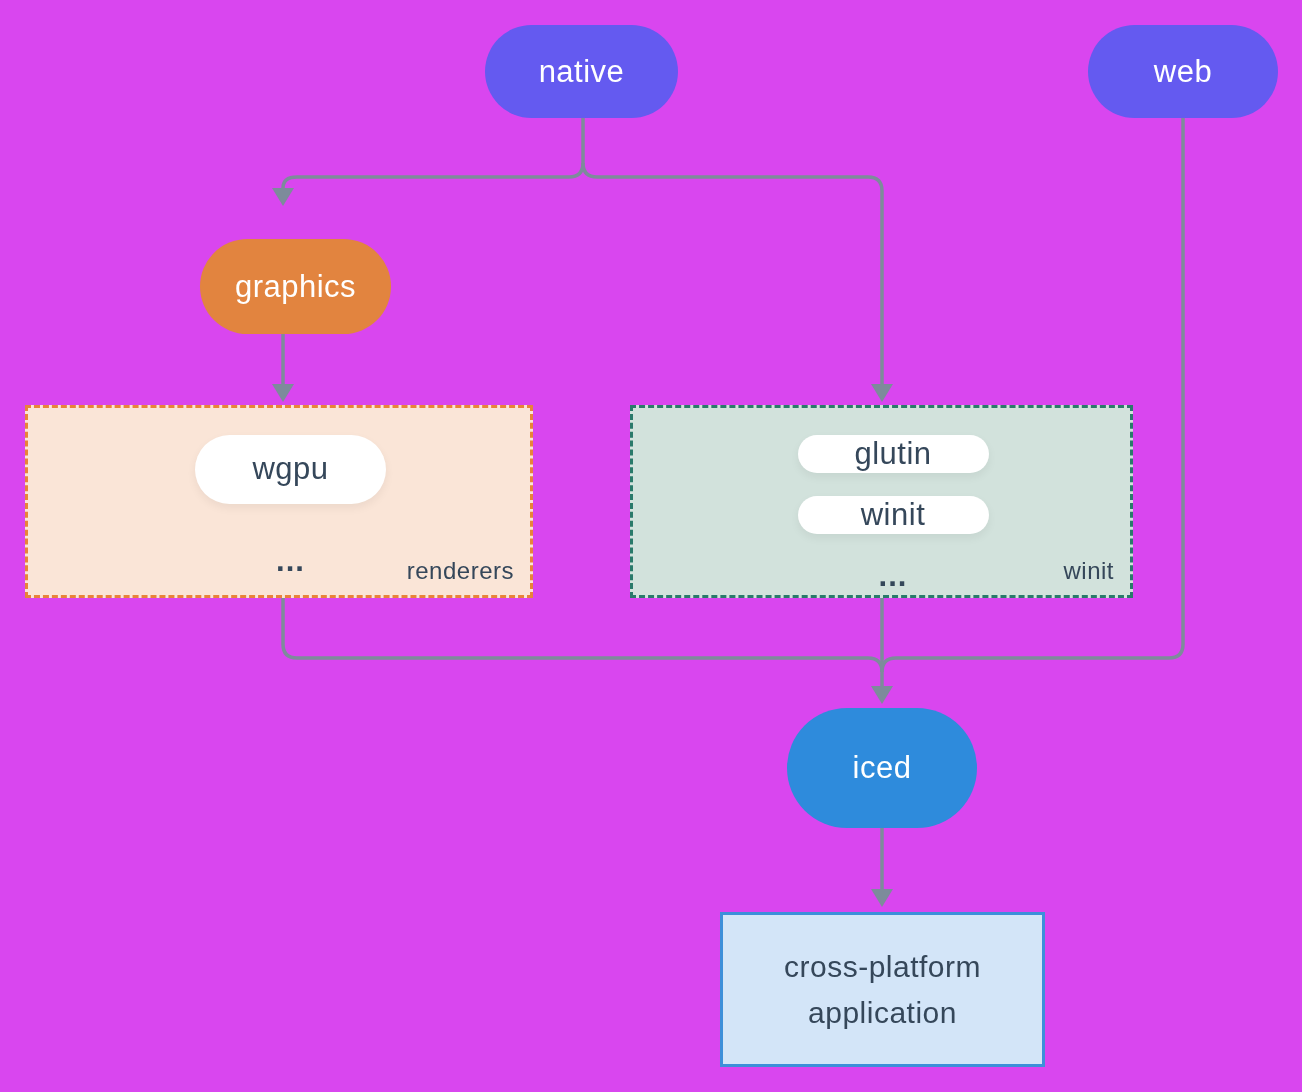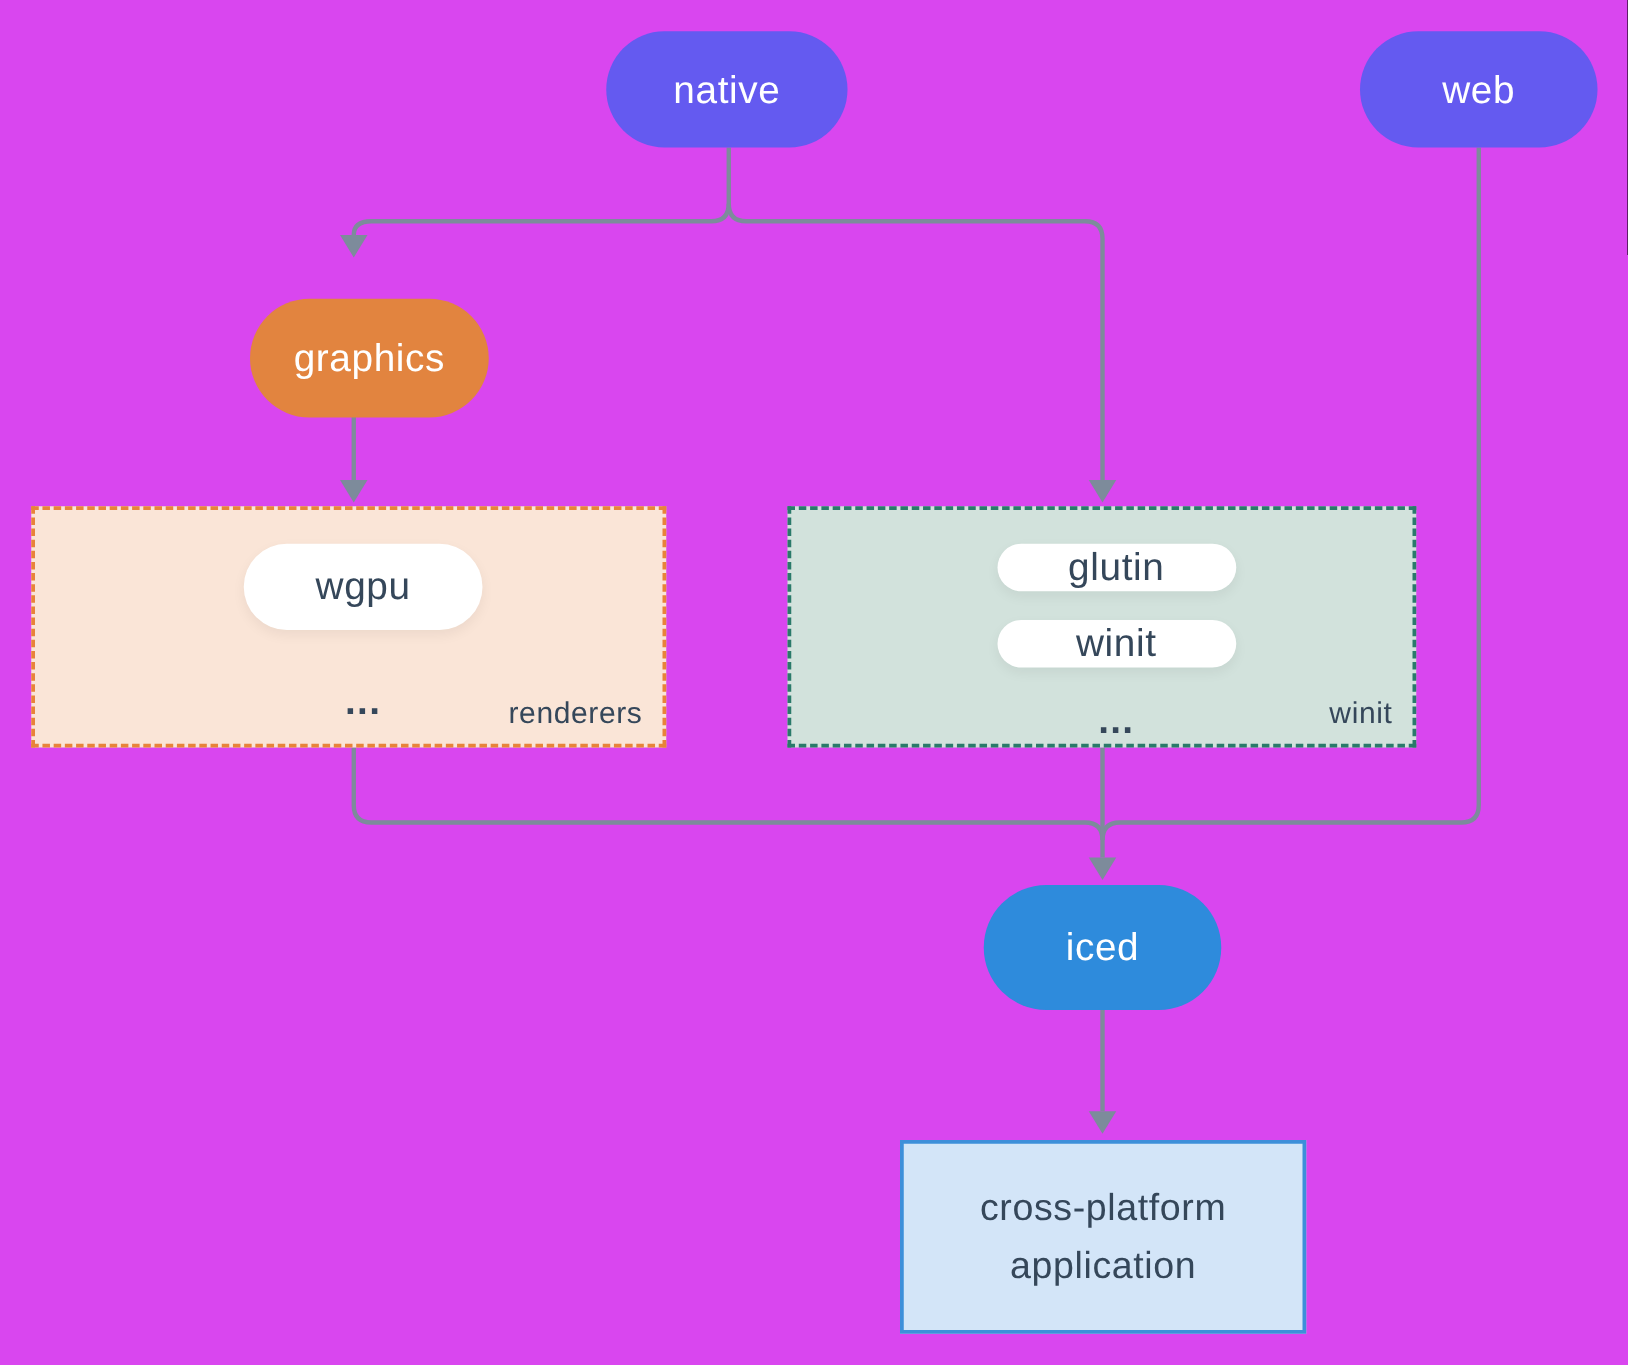--- a/index.html
+++ b/index.html
@@ -17,21 +17,21 @@
   svg.connectors path{fill:none;stroke:var(--arrow);stroke-width:3.5;}
   svg.connectors polygon{fill:var(--arrow);stroke:none;}
 
   .pill{
     position:absolute;display:flex;align-items:center;justify-content:center;
     border-radius:999px;color:var(--pill-text);font-size:31px;letter-spacing:.5px;
   }
   .pill.native{left:485px;top:25px;width:193px;height:93px;background:var(--purple);}
   .pill.web{left:1088px;top:25px;width:190px;height:93px;background:var(--purple);}
   .pill.graphics{left:200px;top:215px;width:191px;height:95px;background:var(--orange);margin-top:24px;}
-  .pill.iced{left:787px;top:708px;width:190px;height:100px;background:var(--blue);}
+  .pill.iced{left:787px;top:708px;width:190px;height:120px;background:var(--blue);}
 
   .group{
     position:absolute;top:405px;height:193px;
     display:flex;align-items:center;padding:27px 0 0 23px;gap:23px;flex-direction:column;
   }
   .group.renderers{left:25px;width:508px;background:var(--renderers-bg);border:3px dashed var(--renderers-border);}
   .group.shells{left:630px;width:503px;background:var(--shells-bg);border:3px dashed var(--shells-border);}
   .group .inner-pill{
     width:191px;height:95px;background:#fff;border-radius:999px;
     display:flex;align-items:center;justify-content:center;

